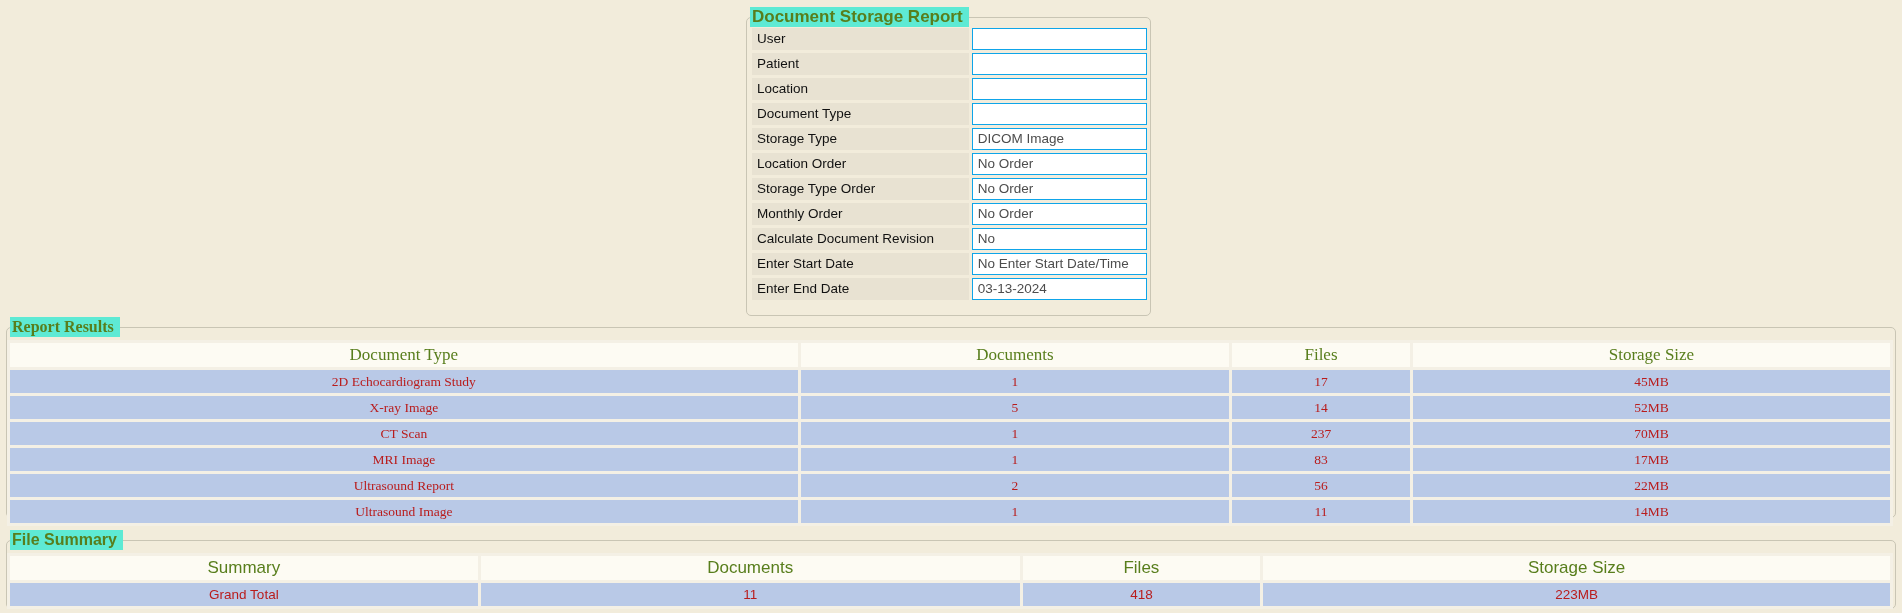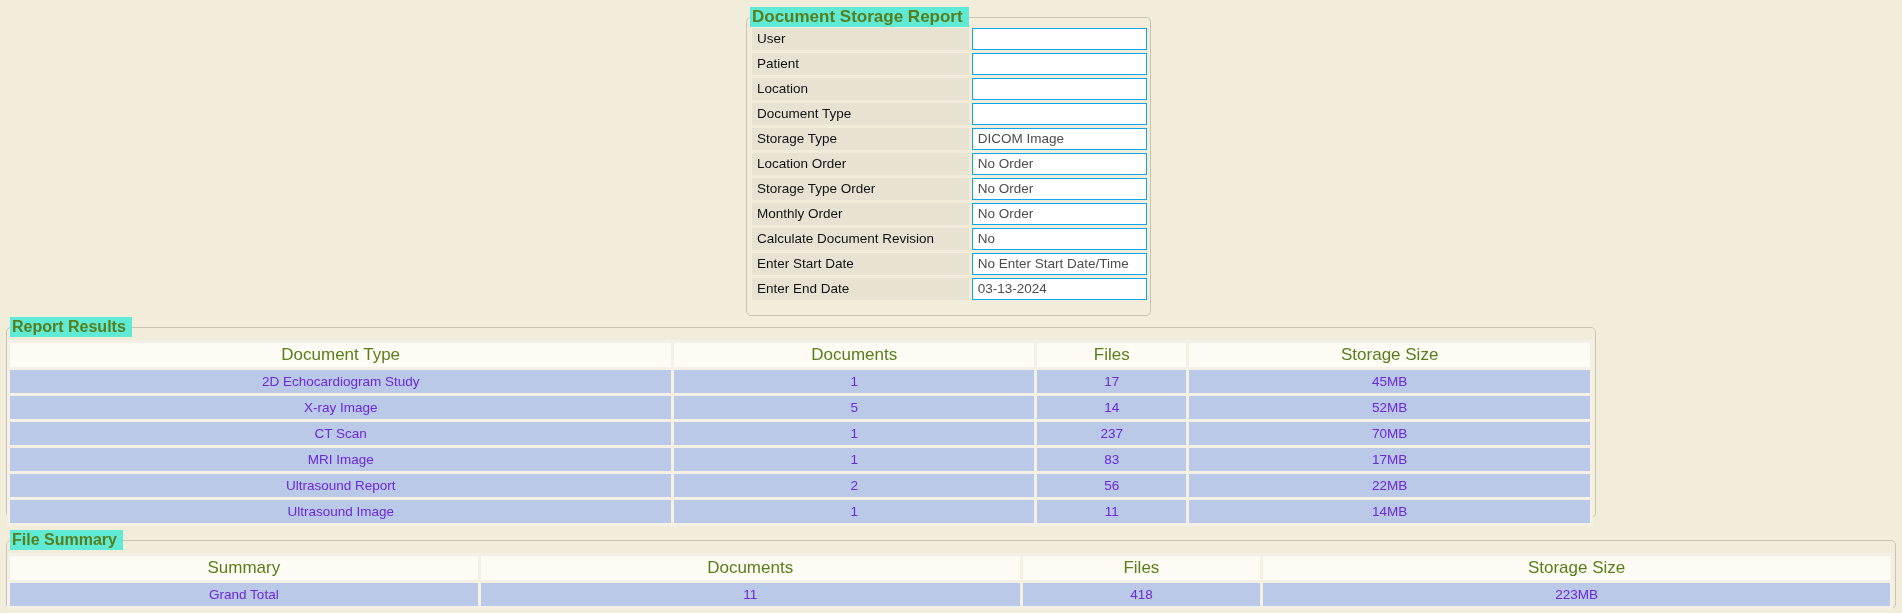--- a/index.html
+++ b/index.html
@@ -46,21 +46,21 @@
     font-size: 13.5px;
     line-height: 20px;
     padding: 0 0 0 5px;
     white-space: nowrap;
     overflow: hidden;
   }
   td.flabel { width: 54%; background: #e8e2d2; color: #111111; }
   td.fvalue { background: #ffffff; color: #4d4d4d; border: 1px solid #0ea5e9; }
 
   
-  .results-fieldset { left: 6px; top: 327px; width: 1590px; height: 191px; }
+  .results-fieldset { left: 6px; top: 327px; width: 1890px; height: 191px; font-family: Liberation Serif, serif; }
   .summary-fieldset { left: 6px; top: 540px; width: 1890px; height: 69px; }
   .data-table {
     width: calc(100% - 2px);
     margin: 12px 0 0 0;
     border-collapse: separate;
     border-spacing: 3px;
     table-layout: fixed;
     background: #f4f0e5;
   }
   .data-table th {
@@ -69,21 +69,21 @@
     font-weight: normal;
     font-size: 17px;
     height: 22px;
     line-height: 22px;
     text-align: center;
     white-space: nowrap;
     overflow: hidden;
   }
   .data-table td {
     background: #b9c9e7;
-    color: #6d28d9;
+    color: #b91c1c;
     font-size: 13.5px;
     height: 21px;
     line-height: 21px;
     text-align: center;
     white-space: nowrap;
     overflow: hidden;
   }
 </style>
 </head>
 <body>

